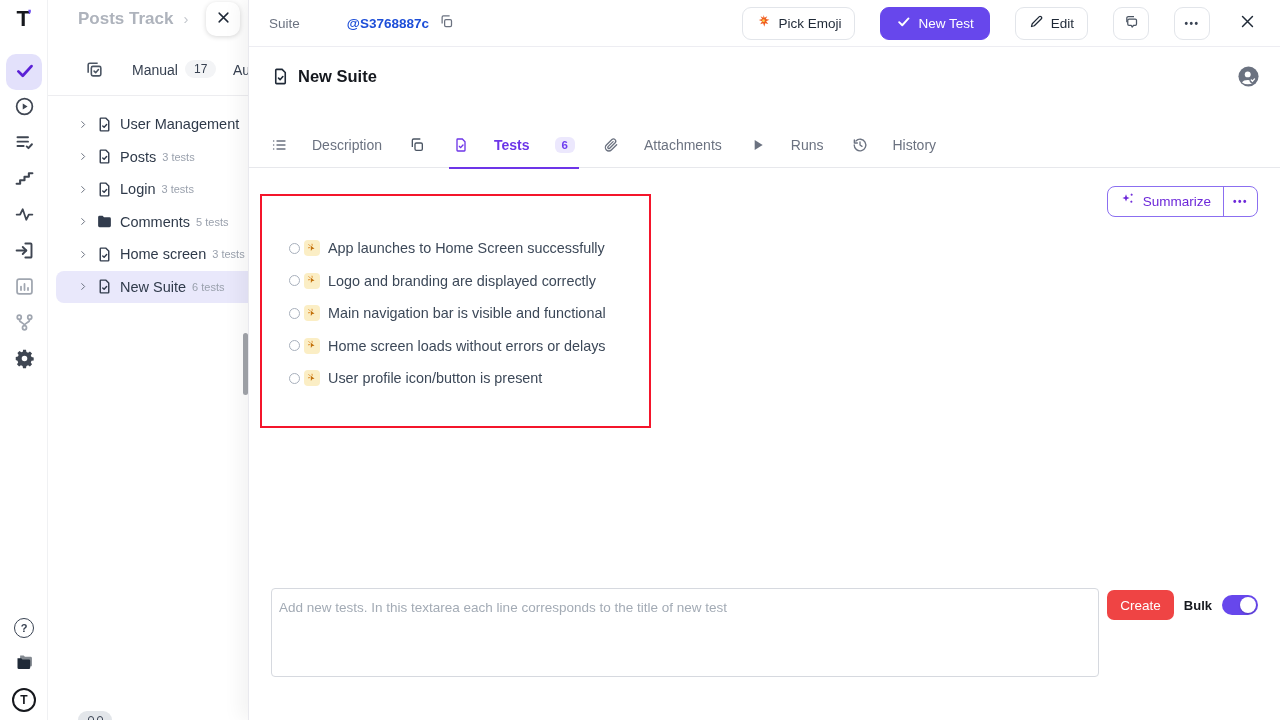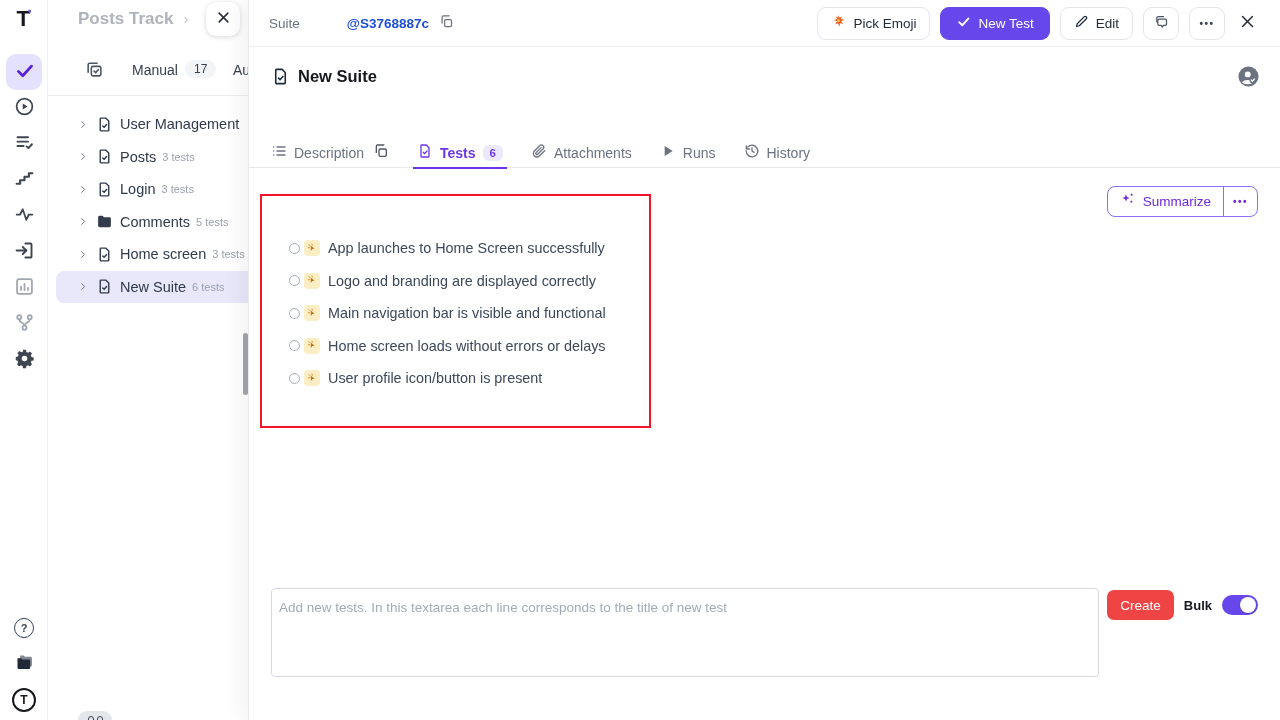--- a/index.html
+++ b/index.html
@@ -59,41 +59,41 @@
   #main { position:absolute; left:248px; top:0; width:1032px; height:720px; background:#fff;
     border-left:1px solid #e9e9ee; box-shadow:-8px 0 18px rgba(0,0,0,.05); z-index:3;text-decoration:underline; }
   #topbar { position:absolute; left:0; top:0; width:100%; height:47px; border-bottom:1px solid #ededf2;
     display:flex; align-items:center; padding:0 20px; }
   .suite-ref { display:flex; align-items:center; gap:6px; font-size:13.5px; }
   .suite-ref .lbl { color:#6b7280; }
   .suite-ref .id { color:#1d4ed8; font-weight:700;margin-left:41px; }
   .icon-btn-plain { background:none; border:none; color:#6b7280; display:flex; align-items:center;
     cursor:pointer; padding:4px; }
   .icon-btn-plain svg { width:15px; height:15px; }
-  #topbar-actions { margin-left:auto; display:flex; align-items:center; gap:10px; }
+  #topbar-actions { margin-left:auto; display:flex; align-items:center; gap:25px; }
   .btn { height:33px; border-radius:9px; display:flex; align-items:center; gap:7px;
     font-size:13.5px; font-weight:500; cursor:pointer; font-family:inherit; }
   .btn-outline { background:#fff; border:1px solid #e2e5ea; color:#1f2937; padding:0 13px; }
   .btn-primary { background:#6747ec; border:1px solid #6747ec; color:#fff; padding:0 15px; }
   .btn-square { width:36px; justify-content:center; padding:0; }
   .btn svg { width:15px; height:15px; }
   .dots { font-size:10px; letter-spacing:1.5px; color:#374151; font-weight:700; }
   .topbar-x { background:none; border:none; color:#1f2937; cursor:pointer; display:flex; padding:4px; }
   .topbar-x svg { width:17px; height:17px; }
 
   #heading-row { position:absolute; left:22px; top:62px; right:20px; height:28px;
     display:flex; align-items:center; }
   .heading-ico { display:flex; color:#1f2937; margin-right:8px; }
   .heading-ico svg { width:19px; height:19px; }
   .heading-text { font-size:16.5px; font-weight:700; color:#15181e; }
   .avatar { margin-left:auto; width:23px; height:23px; cursor:pointer; }
 
   #tabbar { position:absolute; left:0; top:137px; width:100%; height:31px; border-bottom:1px solid #e7e8ec;
     display:flex; align-items:flex-start; padding-left:22px; gap:28px; }
-  .tab { position:relative; height:31px; display:flex; align-items:center; gap:7px; font-size:14px;
+  .tab { position:relative; height:31px; display:flex; align-items:flex-start; gap:25px; font-size:14px;
     color:#6b7280; cursor:pointer; }
   .tab svg { width:16px; height:16px; }
   .tab .copy-mini { margin-left:2px; color:#4b5563; }
   .tab.active { color:#6d35e8; font-weight:600; }
   .tab.active::after { content:""; position:absolute; left:-4px; right:-4px; bottom:-1px; height:2px;
     background:#6d35e8; }
   .tab-badge { background:#ece8fd; color:#6d3df0; font-size:11.5px; font-weight:700;
     padding:2px 7px; border-radius:6px; }
 
   .summarize-wrap { position:absolute; right:22px; top:186px; height:31px; display:flex;

